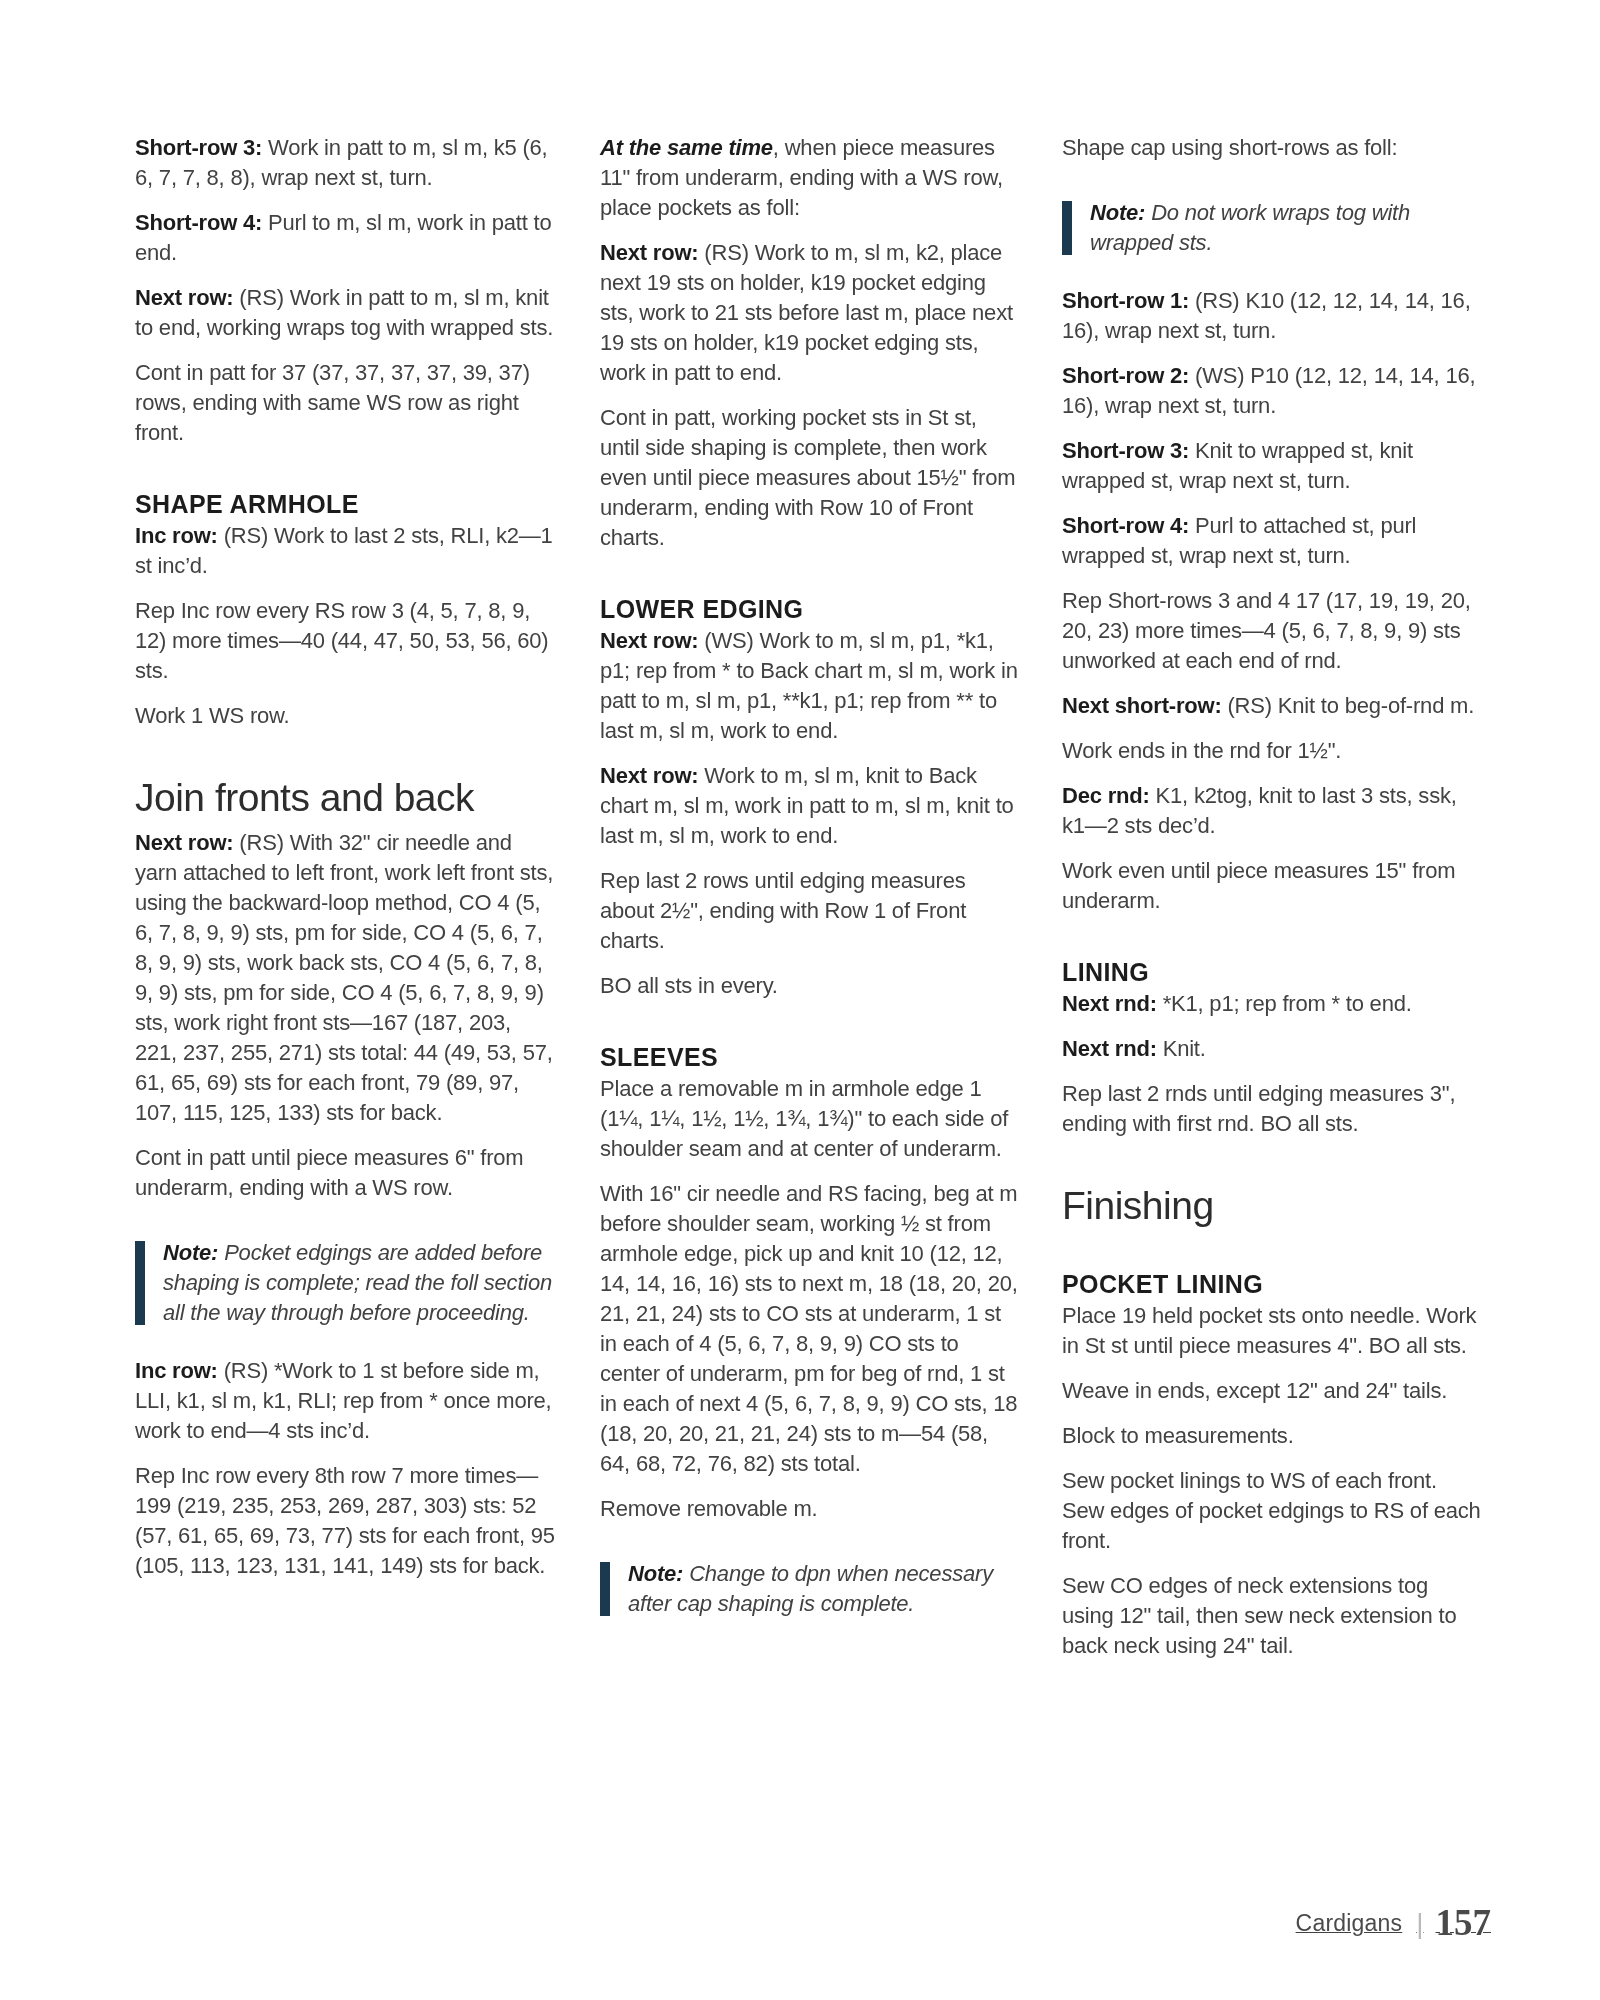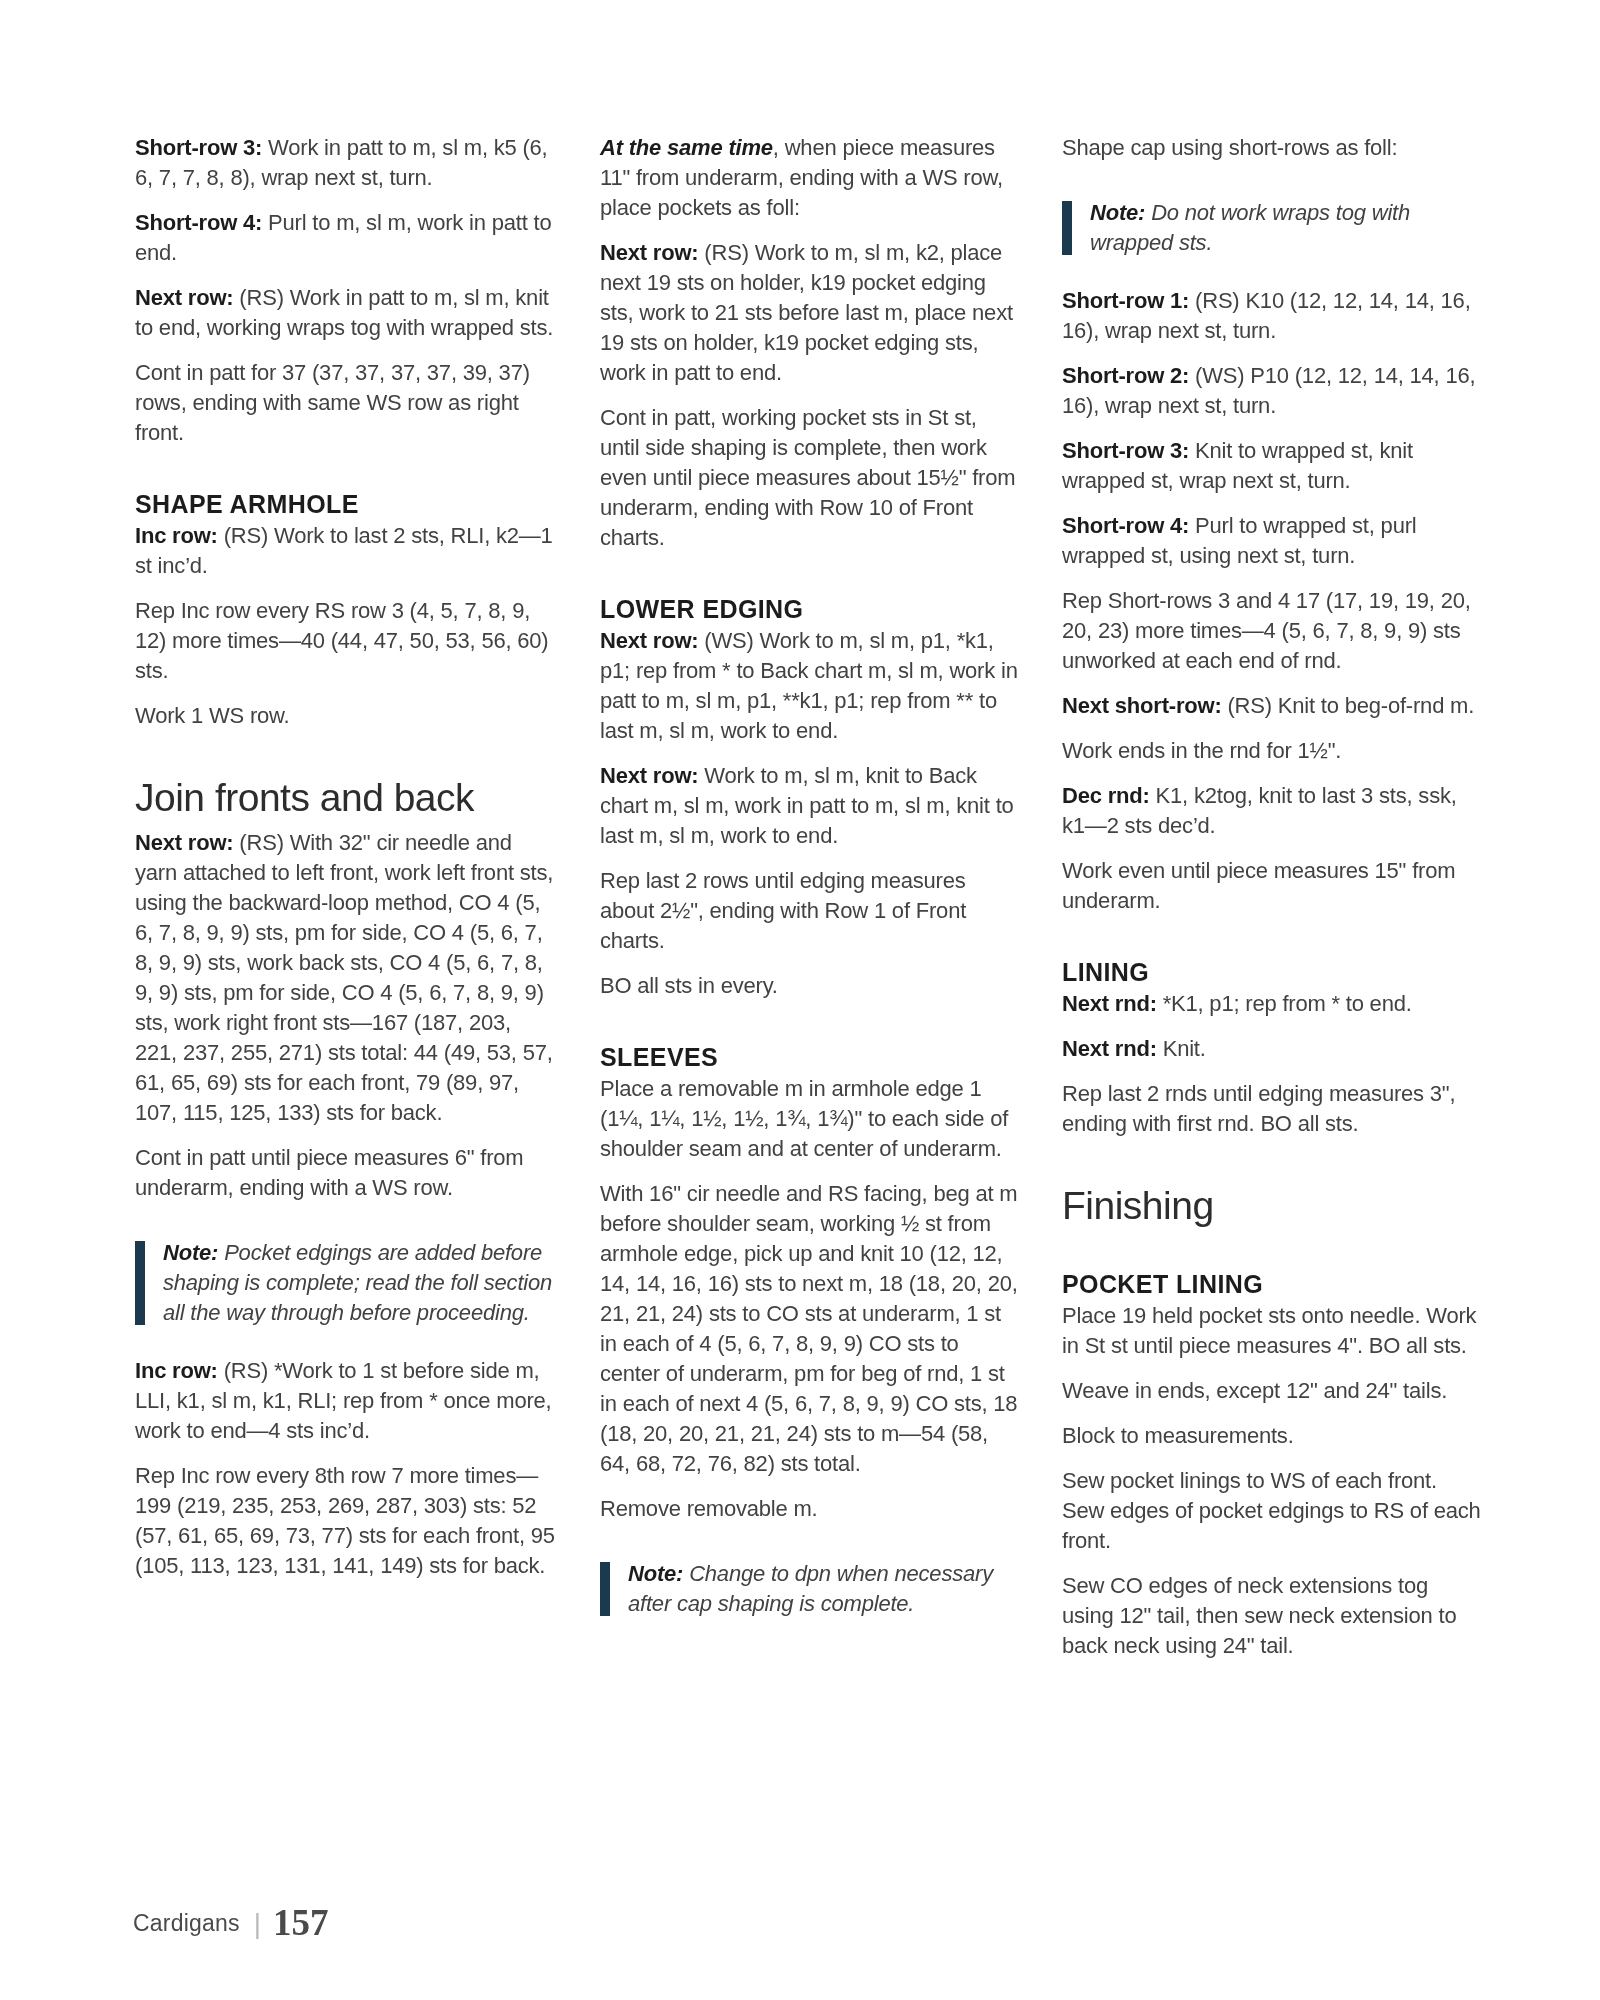--- a/index.html
+++ b/index.html
@@ -21,22 +21,23 @@
   }
   .heading{
     font-size:39px;line-height:44px;font-weight:400;letter-spacing:-0.5px;
     color:#2d2d2d;margin:45px 0 8px 0;
   }
   .note{position:relative;padding-left:28px;margin:35px 0 28px 0;}
   .note:before{content:"";position:absolute;left:0;top:3px;bottom:3px;width:10px;background:#1b3a50;}
   .note p{font-size:22px;line-height:30px;letter-spacing:-0.2px;font-style:italic;margin:0;color:#424242;}
   .note b{color:#1c1c1c;font-weight:700;}
   .footer{
-    position:absolute;top:1901px;left:133px;width:1350px;
+    position:absolute;top:1901px;left:141px;width:1350px;text-align:right;
     white-space:nowrap;
+    text-decoration:underline;
   }
   .footer .fsec{font-size:23px;letter-spacing:0.2px;color:#4a4a4a;}
   .footer .fsep{font-size:28px;color:#b9b9b9;margin:0 12px 0 14px;font-weight:400;vertical-align:-2px;}
   .footer .fpage{
     font-family:"Liberation Serif","DejaVu Serif",serif;font-weight:700;
     font-size:37px;color:#4a4a4a;vertical-align:-4px;
   }
 </style>
 </head>
 <body>
@@ -77,21 +78,21 @@
     </div>
   </div>
 <div class="column" id="col3">
     <p class="para"><span>Shape cap using short-rows as foll:</span></p>
     <div class="note">
       <p><b>Note:</b><span> Do not work wraps tog with wrapped sts.</span></p>
     </div>
     <p class="para"><b>Short-row 1:</b><span> (RS) K10 (12, 12, 14, 14, 16, 16), wrap next st, turn.</span></p>
     <p class="para"><b>Short-row 2:</b><span> (WS) P10 (12, 12, 14, 14, 16, 16), wrap next st, turn.</span></p>
     <p class="para"><b>Short-row 3:</b><span> Knit to wrapped st, knit wrapped st, wrap next st, turn.</span></p>
-    <p class="para"><b>Short-row 4:</b><span> Purl to wrapped st, purl wrapped st, using next st, turn.</span></p>
+    <p class="para"><b>Short-row 4:</b><span> Purl to attached st, purl wrapped st, wrap next st, turn.</span></p>
     <p class="para"><span>Rep Short-rows 3 and 4 17 (17, 19, 19, 20, 20, 23) more times—4 (5, 6, 7, 8, 9, 9) sts unworked at each end of rnd.</span></p>
     <p class="para"><b>Next short-row:</b><span> (RS) Knit to beg-of-rnd m.</span></p>
     <p class="para"><span>Work ends in the rnd for 1½".</span></p>
     <p class="para"><b>Dec rnd:</b><span> K1, k2tog, knit to last 3 sts, ssk, k1—2 sts dec’d.</span></p>
     <p class="para"><span>Work even until piece measures 15" from underarm.</span></p>
     <div class="subheading">LINING</div>
     <p class="para"><b>Next rnd:</b><span> *K1, p1; rep from * to end.</span></p>
     <p class="para"><b>Next rnd:</b><span> Knit.</span></p>
     <p class="para"><span>Rep last 2 rnds until edging measures 3", ending with first rnd. BO all sts.</span></p>
     <div class="heading">Finishing</div>

